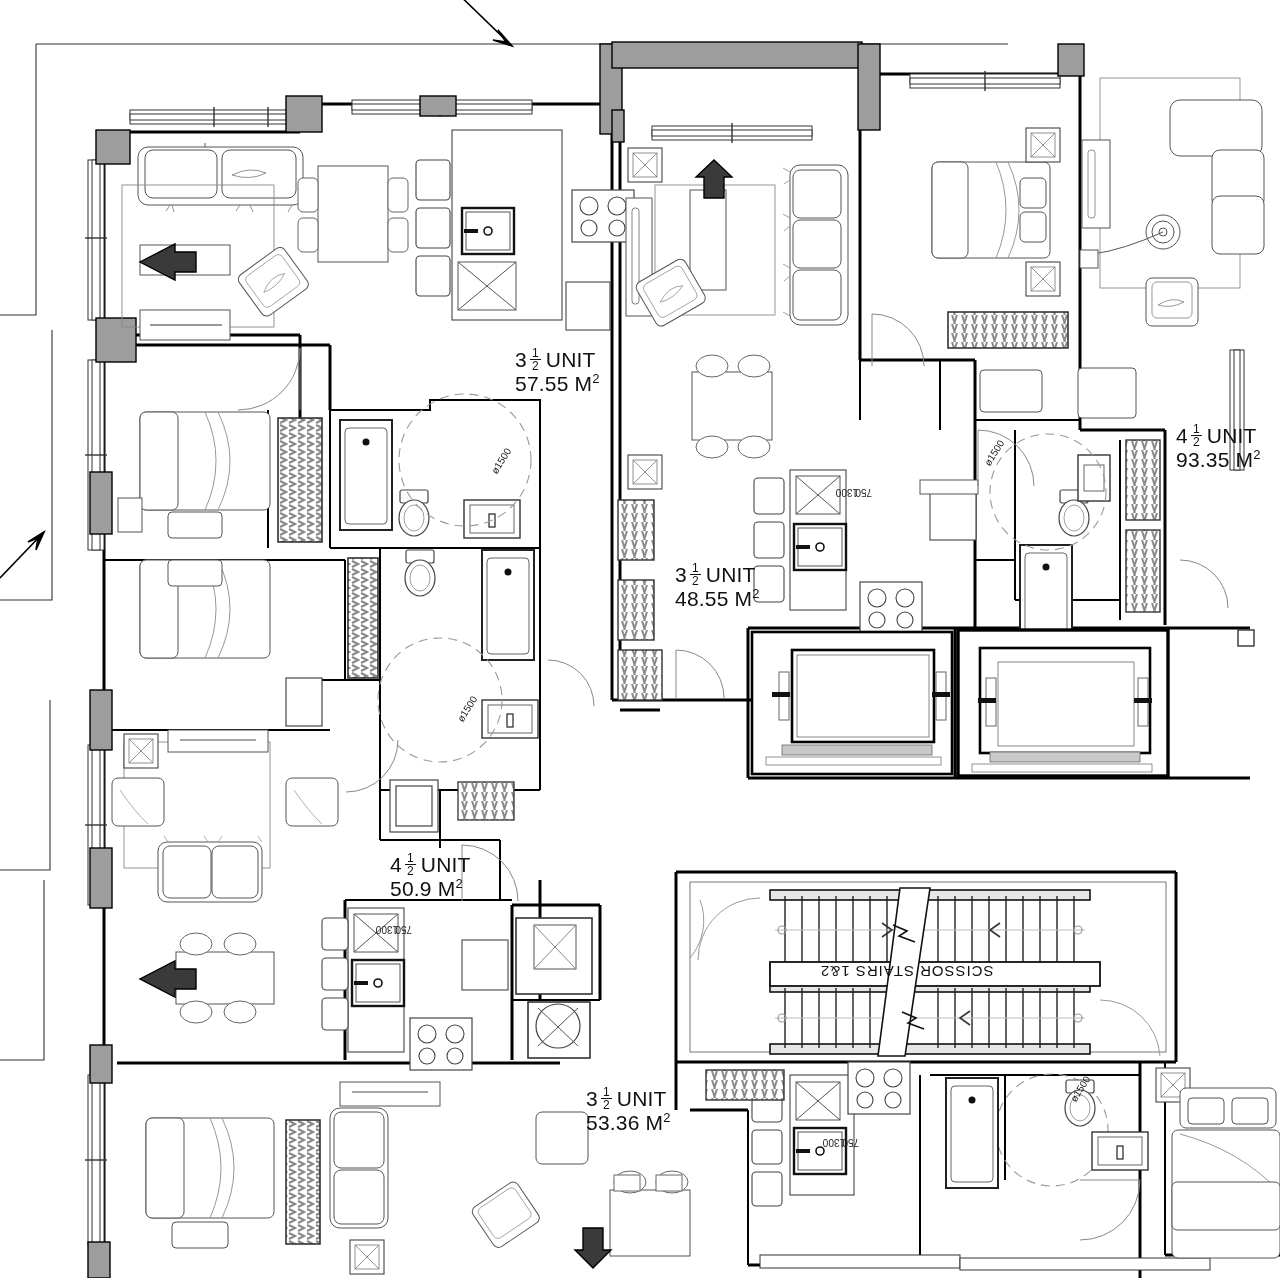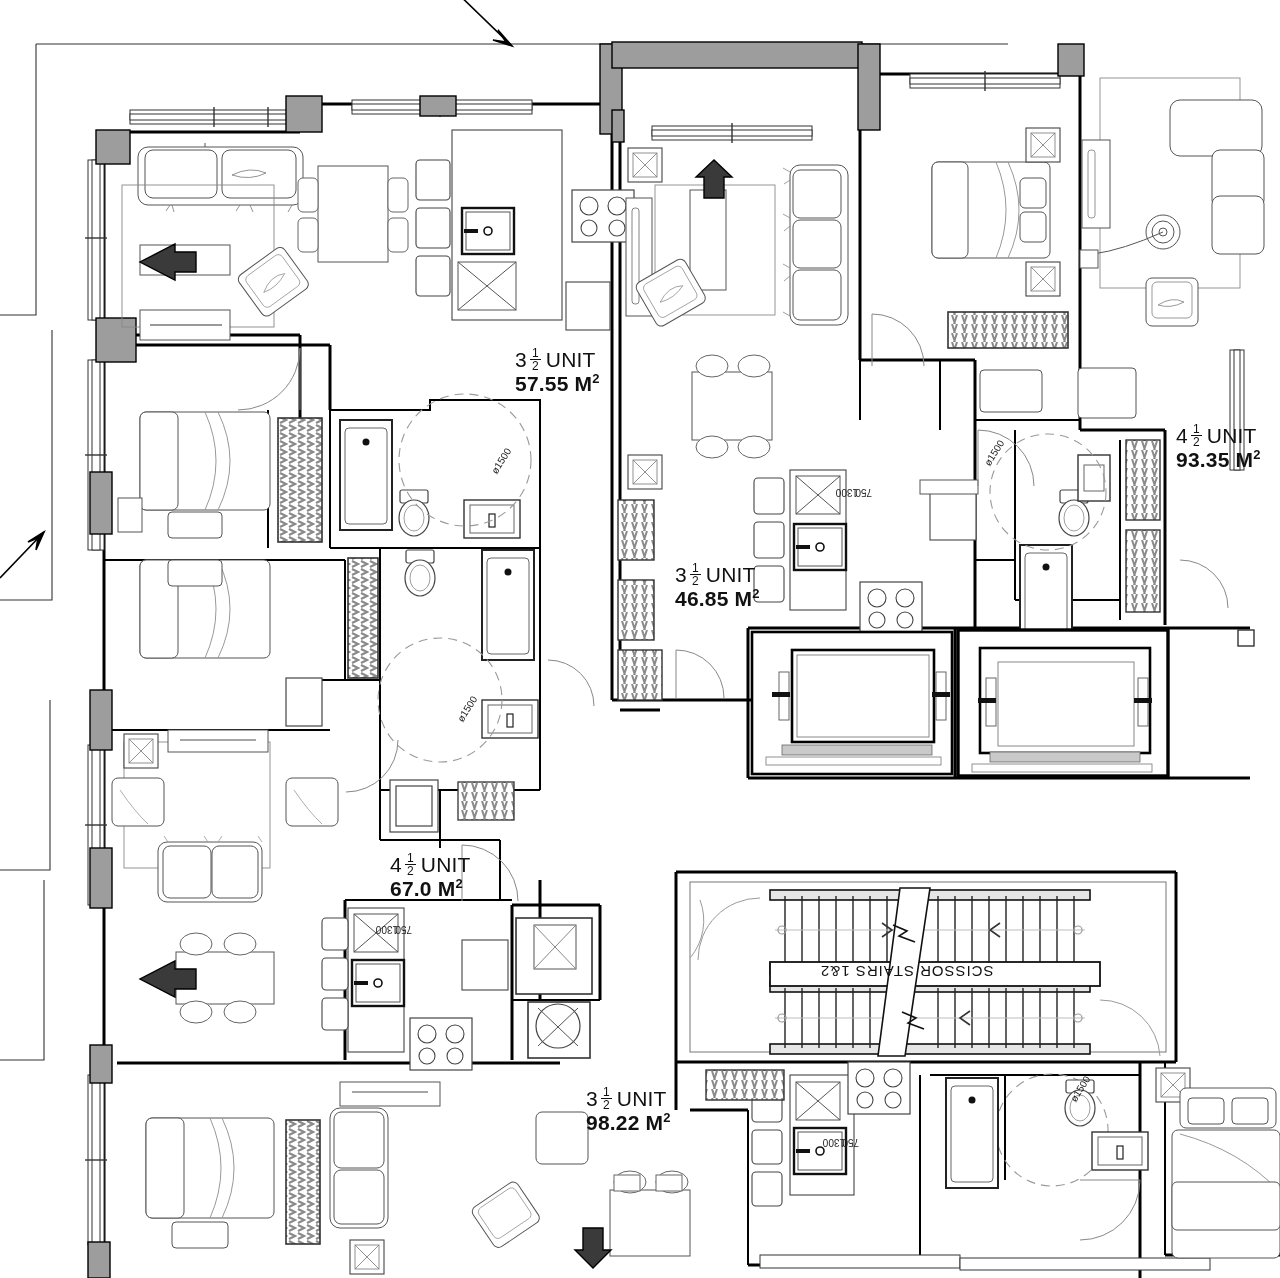--- a/index.html
+++ b/index.html
@@ -2,21 +2,21 @@
 <html><head>
 <meta charset="utf-8">
 <style>
   html,body{margin:0;padding:0;background:#ffffff;}
   body{font-family:"Liberation Sans",sans-serif;}
   #plan-root{position:relative;width:1280px;height:1278px;overflow:hidden;background:#fff;}
   #plan-svg{display:block;width:1280px;height:1278px;}
   .unit-label{position:absolute;font-family:"Liberation Sans",sans-serif;color:#111;
      line-height:1.12;letter-spacing:.2px;white-space:nowrap;}
   .unit-label .ln1{font-size:21px;display:flex;align-items:center;gap:2px;}
-  .unit-label .ln2{font-size:21px;font-weight:bold;}
+  .unit-label .ln2{font-size:21px;}
   .frac{display:inline-flex;flex-direction:column;align-items:center;
         font-size:12px;line-height:1;vertical-align:middle;margin:0 3px 0 1px;position:relative;top:0px;}
   .frac .num{padding:0 2px;}
   .frac .den{padding:0 2px;border-top:1.4px solid #111;}
   .sup{font-size:13px;vertical-align:super;}
   .dim-txt{position:absolute;font-size:10px;color:#222;font-family:"Liberation Sans",sans-serif;
      white-space:nowrap;}
   .stair-txt{position:absolute;font-size:15px;letter-spacing:1px;color:#111;
      font-family:"Liberation Sans",sans-serif;white-space:nowrap;transform:rotate(180deg);}
 </style>
@@ -714,21 +714,21 @@
     <div class="unit-label" style="left:675px;top:562px;">
       <div class="ln1">
         <span>3</span>
         <span class="frac">
           <span class="num">1</span>
           <span class="den">2</span>
         </span>
         <span>UNIT</span>
       </div>
       <div class="ln2">
-        <span>46.85</span>
+        <span>48.55</span>
         <span>M</span><span class="sup">2</span>
       </div>
     </div>
 
     <div class="unit-label" style="left:1176px;top:423px;">
       <div class="ln1">
         <span>4</span>
         <span class="frac">
           <span class="num">1</span>
           <span class="den">2</span>
@@ -744,36 +744,36 @@
     <div class="unit-label" style="left:390px;top:852px;">
       <div class="ln1">
         <span>4</span>
         <span class="frac">
           <span class="num">1</span>
           <span class="den">2</span>
         </span>
         <span>UNIT</span>
       </div>
       <div class="ln2">
-        <span>67.0</span>
+        <span>50.9</span>
         <span>M</span><span class="sup">2</span>
       </div>
     </div>
 
     <div class="unit-label" style="left:586px;top:1086px;">
       <div class="ln1">
         <span>3</span>
         <span class="frac">
           <span class="num">1</span>
           <span class="den">2</span>
         </span>
         <span>UNIT</span>
       </div>
       <div class="ln2">
-        <span>98.22</span>
+        <span>53.36</span>
         <span>M</span><span class="sup">2</span>
       </div>
     </div>
   </div>
 
   <div>
     <div class="dim-txt" style="left:489px;top:470px;transform:rotate(-58deg);transform-origin:left top;">ø1500</div>
     <div class="dim-txt" style="left:455px;top:718px;transform:rotate(-58deg);transform-origin:left top;">ø1500</div>
     <div class="dim-txt" style="left:982px;top:462px;transform:rotate(-58deg);transform-origin:left top;">ø1500</div>
     <div class="dim-txt" style="left:1068px;top:1098px;transform:rotate(-58deg);transform-origin:left top;">ø1500</div>

